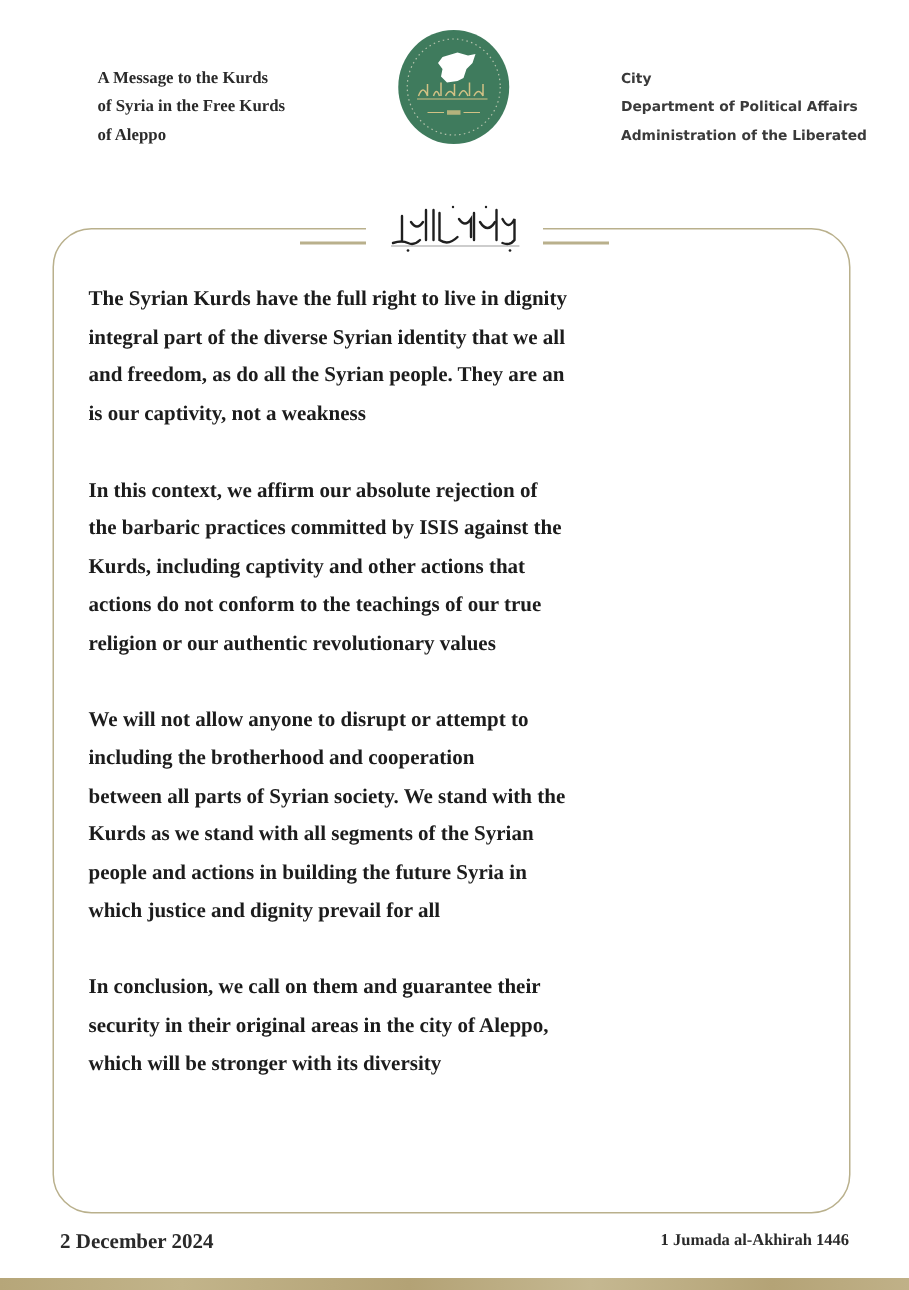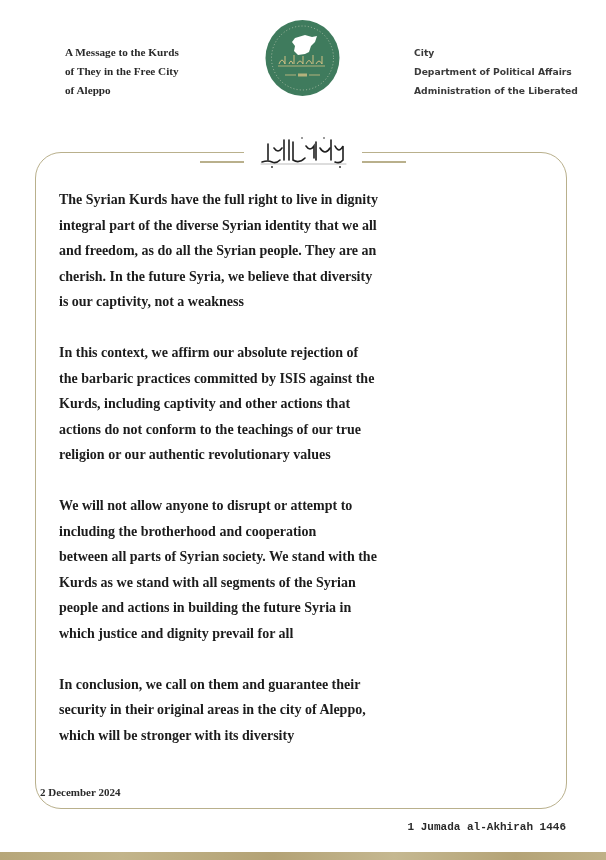--- a/index.html
+++ b/index.html
@@ -98,50 +98,50 @@
       font-size: 14px;
       line-height: 25.5px;
       color: #1c1c1c;
     }
     .para { margin: 0 0 25.5px 0; }
     .para span { display: block; white-space: nowrap; }
 
     .footer-date-left {
       position: absolute;
       left: 40px;
-      top: 786px;
+      top: 821px;
       font-family: "Liberation Serif", serif;
       font-weight: bold;
-      font-size: 11px;
+      font-size: 14px;
       color: #2a2a2a;
     }
     .footer-date-right {
       position: absolute;
       right: 40px;
       top: 821px;
-      font-family: Liberation Mono, monospace;
+      font-family: Liberation Serif, serif;
       font-weight: bold;
       font-size: 11px;
       color: #2a2a2a;
     }
     .bottom-strip {
       position: absolute;
       left: 0;
       top: 852px;
       width: 606px;
       height: 8px;
       background: linear-gradient(90deg, #b6a679 0%, #c2b48a 20%, #b3a275 45%, #c5b891 65%, #b4a376 85%, #c0b188 100%);
     }
   </style>
 </head>
 <body>
 
 <div class="header-left">
   <span>A Message to the Kurds</span>
-  <span>of They in the Free City</span>
+  <span>of Syria in the Free Kurds</span>
   <span>of Aleppo</span>
 </div>
 
 <div class="logo">
   <svg width="75" height="78" viewBox="0 0 75 78">
     <ellipse cx="37.5" cy="38" rx="37" ry="38" fill="#3f7b5d"></ellipse>
 
     <ellipse cx="37.5" cy="38" rx="31" ry="32" fill="none" stroke="#e7e2cf" stroke-width="0.8" stroke-dasharray="1 2.2" opacity="0.7"></ellipse>
 
     <path d="M30 18 L40 15 L47 17 L52 16 L50 22 L46 26 L44 32 L40 34 L33 35 L29 31 L30 26 L27 22 Z" fill="#ffffff"></path>
@@ -192,21 +192,20 @@
     </svg>
   </div>
   <div class="basmala-line" style="left:362px; width:44px;"></div>
 </div>
 
 <div class="body-text">
   <div class="para">
     <span>The Syrian Kurds have the full right to live in dignity</span>
     <span>integral part of the diverse Syrian identity that we all</span>
     <span>and freedom, as do all the Syrian people. They are an</span>
-    <span>cherish. In the future Syria, we believe that diversity</span>
     <span>is our captivity, not a weakness</span>
   </div>
   <div class="para">
     <span>In this context, we affirm our absolute rejection of</span>
     <span>the barbaric practices committed by ISIS against the</span>
     <span>Kurds, including captivity and other actions that</span>
     <span>actions do not conform to the teachings of our true</span>
     <span>religion or our authentic revolutionary values</span>
   </div>
   <div class="para">

